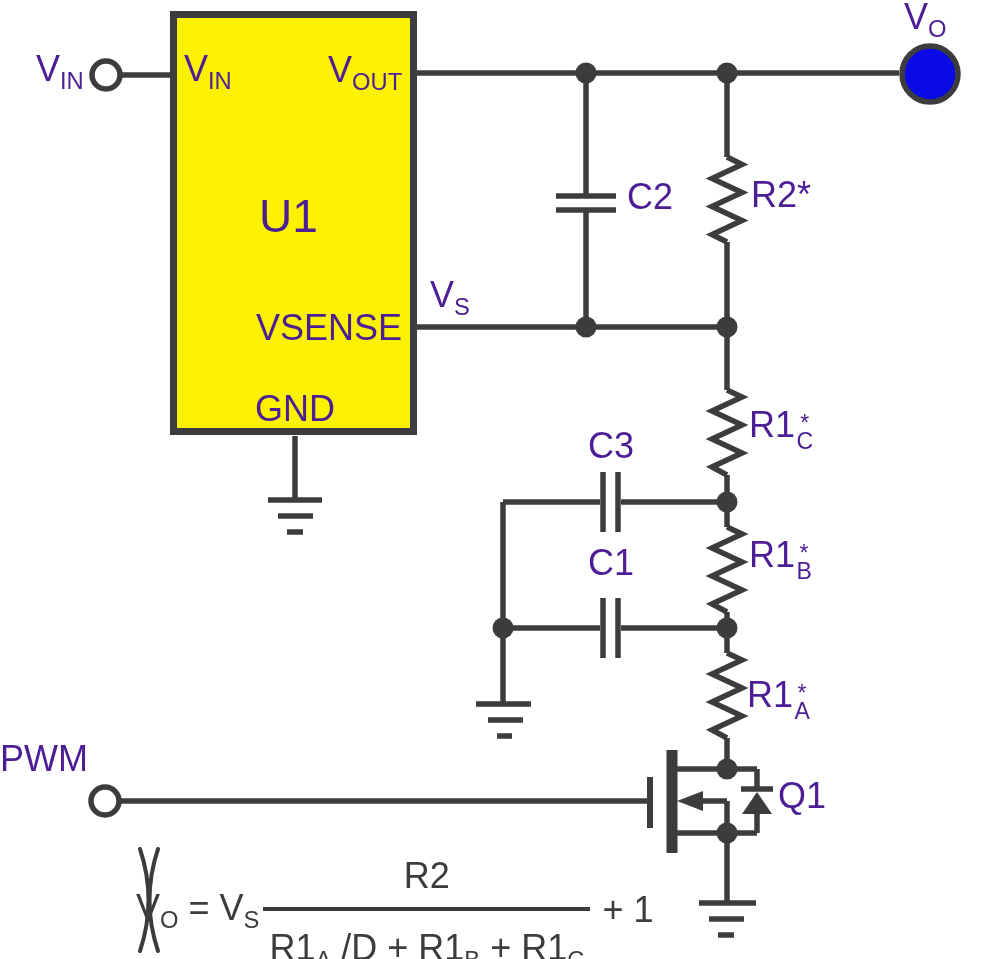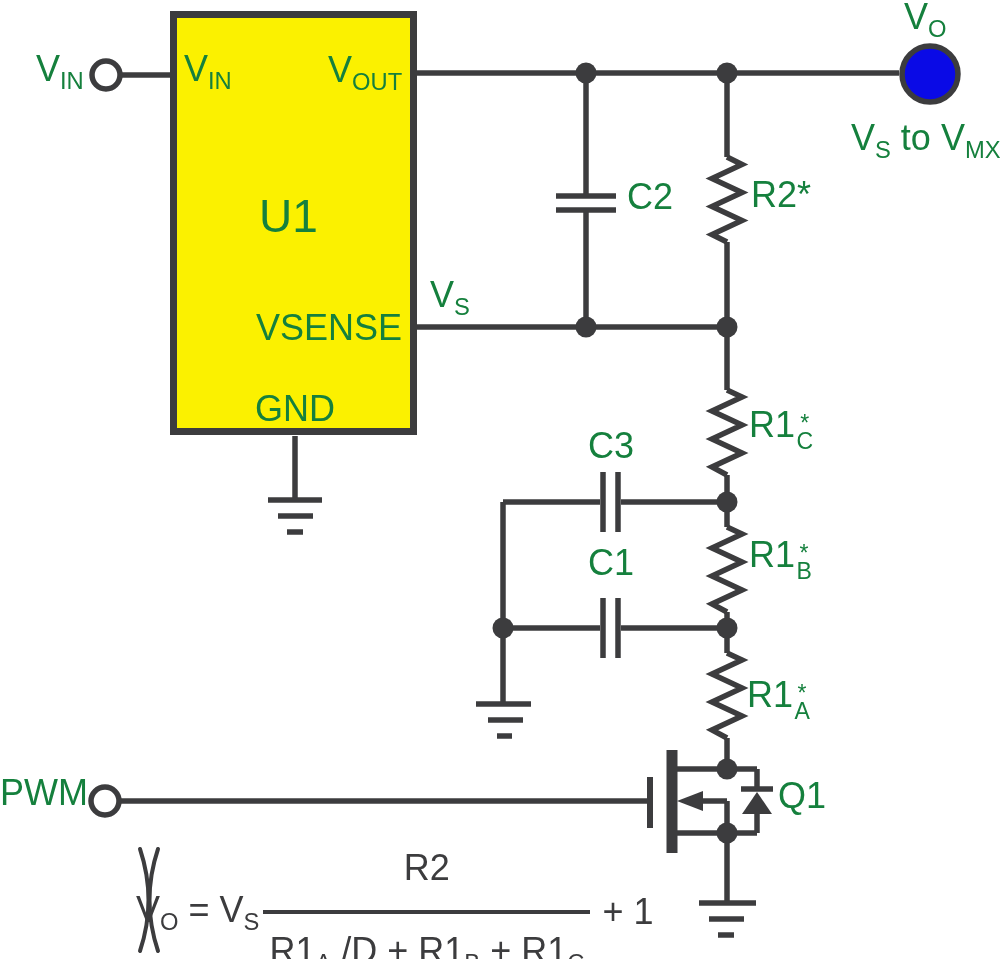--- a/index.html
+++ b/index.html
@@ -3,37 +3,37 @@
 <meta charset="utf-8">
 <style>
   html,body{margin:0;padding:0;background:#ffffff;}
   .canvas{
     position:relative;width:1000px;height:959px;background:#ffffff;overflow:hidden;
     font-family:"Liberation Sans", sans-serif;color:#3C3C3E;
   }
   svg{position:absolute;left:0;top:0;}
   .lbl{
     position:absolute;font-size:36px;line-height:1;white-space:nowrap;
-    color:#15803d;letter-spacing:0px;
+    color:#4c1d95;letter-spacing:0px;
   }
   .sub{font-size:0.66em;vertical-align:-0.32em;letter-spacing:0;}
   .stack{
     display:inline-block;vertical-align:-0.52em;font-size:0.64em;
     line-height:0.80;text-align:center;margin-left:0.06em;
   }
   .stack .stack-top{display:block;}
   .stack .stack-bottom{display:block;}
   
   .formula{
     position:absolute;left:136px;top:845px;display:flex;align-items:center;
     font-size:36px;color:#3C3C3E;
   }
   .formula .piece{white-space:nowrap;}
   .frac{display:inline-flex;flex-direction:column;align-items:center;margin:0 4px;}
-  .frac .num{padding:2px 12px 21px 12px;}
+  .frac .num{padding:2px 12px 10px 12px;margin-top:8px;}
   .frac .den{border-top:4px solid #3C3C3E;padding:16px 6px 2px 6px;}
   .paren-svg{flex:0 0 auto;margin:0 1px;}
   .tail{margin-left:8px;}
 </style>
 </head>
 <body>
 
 <div class="canvas">
 
   <svg width="1000" height="959" viewBox="0 0 1000 959">
@@ -153,31 +153,30 @@
   <div class="lbl" style="left:36px;top:51px;">V<span class="sub">IN</span></div>
   <div class="lbl" style="left:184px;top:51px;">V<span class="sub">IN</span></div>
   <div class="lbl" style="left:328px;top:52px;">V<span class="sub">OUT</span></div>
   <div class="lbl" style="left:259px;top:152px;font-size:46px;margin-top:41px;">U1</div>
   <div class="lbl" style="left:256px;top:310px;text-align:right;">VSENSE</div>
   <div class="lbl" style="left:255px;top:391px;">GND</div>
 
   <div class="lbl" style="left:430px;top:277px;">V<span class="sub">S</span></div>
 
   <div class="lbl" style="left:904px;top:-1px;">V<span class="sub">O</span></div>
-  <div class="lbl" style="left:851px;top:120px;">V<span class="sub">S</span> to V<span class="sub">MX</span></div>
 
   <div class="lbl" style="left:627px;top:179px;">C2</div>
   <div class="lbl" style="left:751px;top:177px;">R2*</div>
   <div class="lbl" style="left:588px;top:428px;">C3</div>
   <div class="lbl" style="left:749px;top:407px;">R1<span class="stack"><span class="stack-top">*</span><span class="stack-bottom">C</span></span></div>
   <div class="lbl" style="left:588px;top:545px;">C1</div>
   <div class="lbl" style="left:749px;top:537px;">R1<span class="stack"><span class="stack-top">*</span><span class="stack-bottom">B</span></span></div>
   <div class="lbl" style="left:747px;top:677px;">R1<span class="stack"><span class="stack-top">*</span><span class="stack-bottom">A</span></span></div>
   <div class="lbl" style="left:778px;top:778px;text-align:center;">Q1</div>
-  <div class="lbl" style="left:0px;top:775px;">PWM</div>
+  <div class="lbl" style="left:0px;top:741px;">PWM</div>
 
   <div class="formula">
     <span class="piece">V<span class="sub">O</span> = V<span class="sub">S</span></span>
     <svg class="paren-svg" width="24" height="110" viewBox="0 0 24 110">
       <path d="M21,4 Q4,55 21,106" fill="none" stroke="#3C3C3E" stroke-width="4" stroke-linecap="round"></path>
     </svg>
     <span class="frac">
       <span class="num piece">R2</span>
       <span class="den piece">R1<span class="sub">A</span> /D + R1<span class="sub">B</span> + R1<span class="sub">C</span></span>
     </span>

